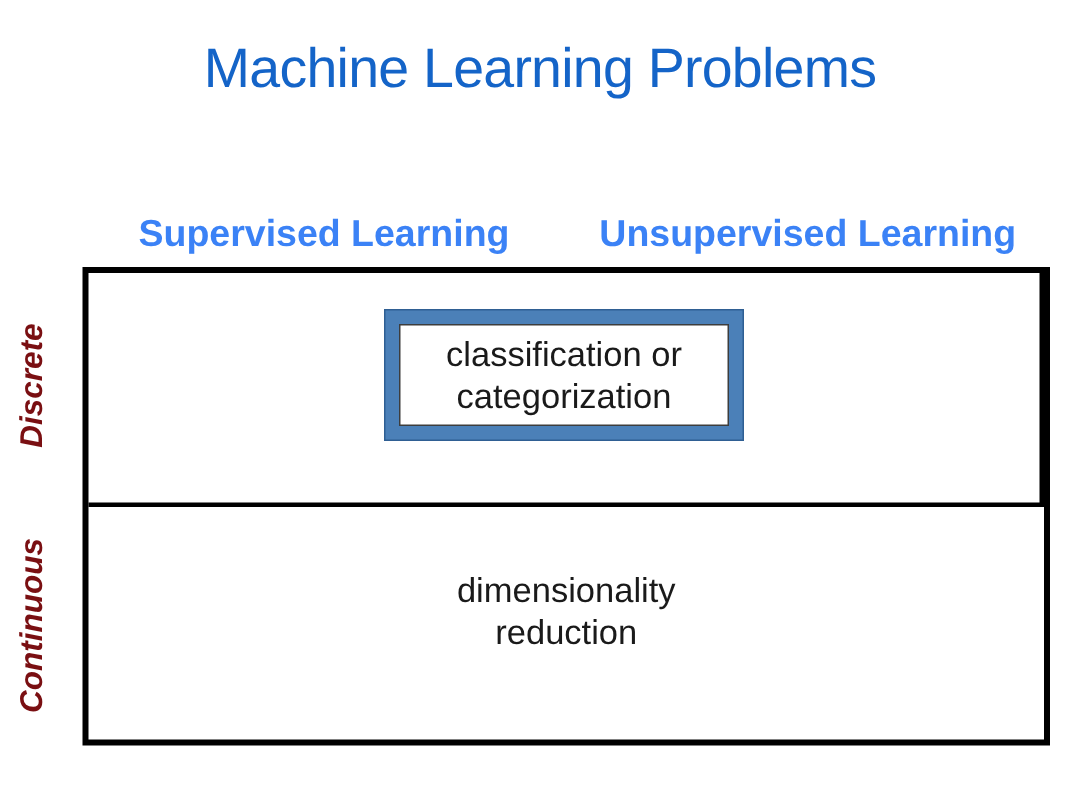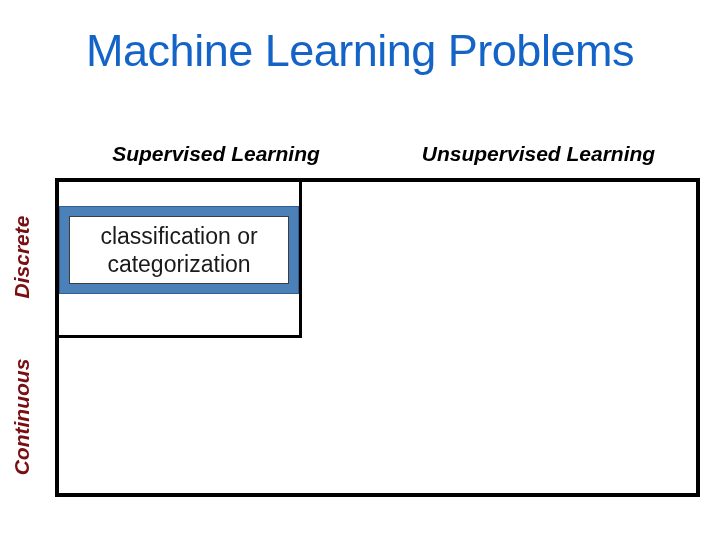--- a/index.html
+++ b/index.html
@@ -16,37 +16,36 @@
   }
 
   
   #slide-title {
     position: absolute;
     left: 0;
     top: 26px;
     width: 720px;
     text-align: center;
     font-family: "Liberation Sans", sans-serif;
-    font-size: 45px;
+    font-size: 37px;
     font-weight: 400;
     letter-spacing: -0.5px;
     color: #1464c8;
     white-space: nowrap;
     line-height: 1.1;
   }
 
   
   .col-header {
     position: absolute;
     top: 142px;
     font-family: "Liberation Sans", sans-serif;
-    font-size: 21px;
+    font-size: 25px;
     font-weight: bold;
-    font-style: italic;
-    color: #000000;
+    color: #3b82f6;
     white-space: nowrap;
     text-align: center;
   }
   #header-supervised {
     left: 55px;
     width: 322px;
   }
   #header-unsupervised {
     left: 377px;
     width: 323px;
@@ -84,21 +83,21 @@
   
   #matrix {
     position: absolute;
     left: 55px;
     top: 178px;
     width: 645px;
     height: 319px;
     border: 4px solid #000000;
     box-sizing: border-box;
     display: grid;
-    grid-template-columns: 1fr 1fr 1fr;
+    grid-template-columns: 1fr;
     grid-template-rows: 1fr 1fr;
     background: #ffffff;
   }
   .cell {
     position: relative;
     box-sizing: border-box;
     display: flex;
     align-items: center;
     justify-content: center;
     font-family: "Liberation Sans", sans-serif;
@@ -169,14 +168,18 @@
     <div id="highlight-box">
       <div id="highlight-inner">
         <span id="highlight-text">classification or
 categorization</span>
       </div>
     </div>
   </div>
 
 
 
+  <div class="cell">
+    <span class="cell-text">dimensionality
+reduction</span>
+  </div>
 
 </div>
 
 </body></html>

